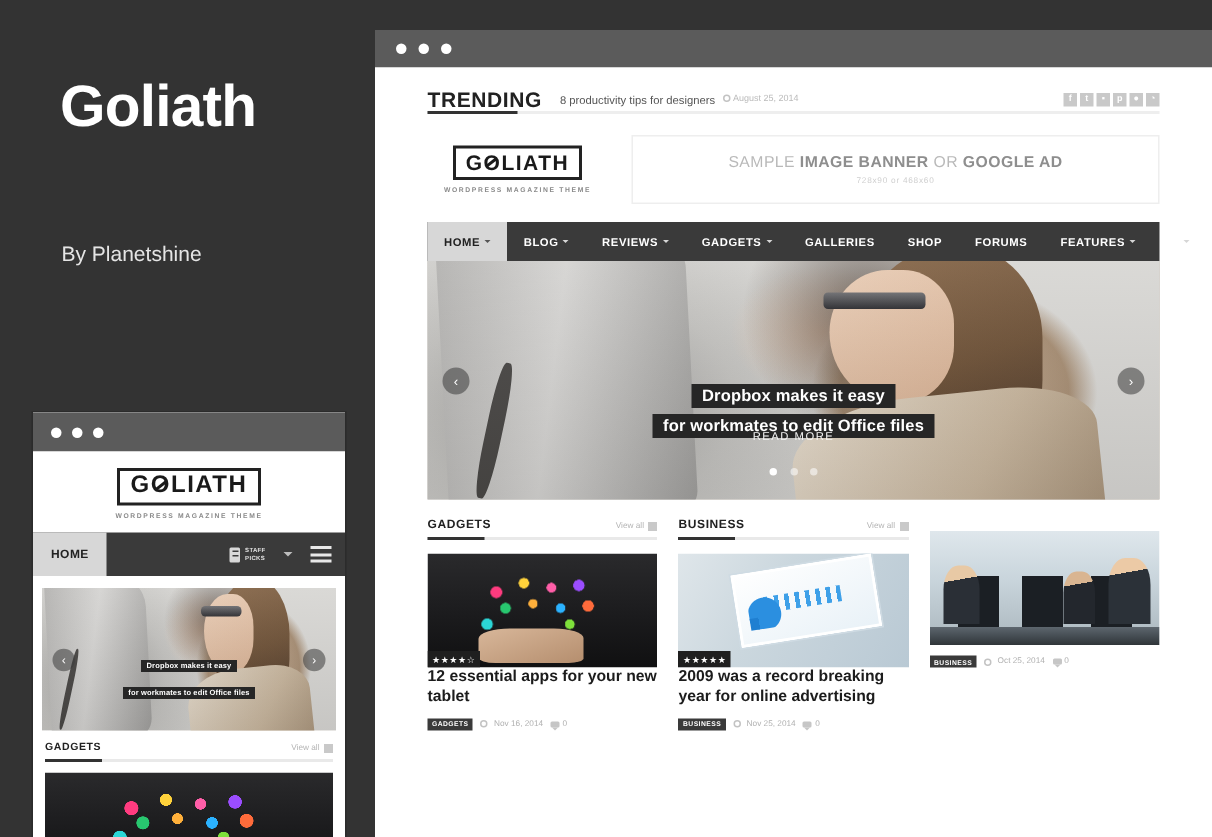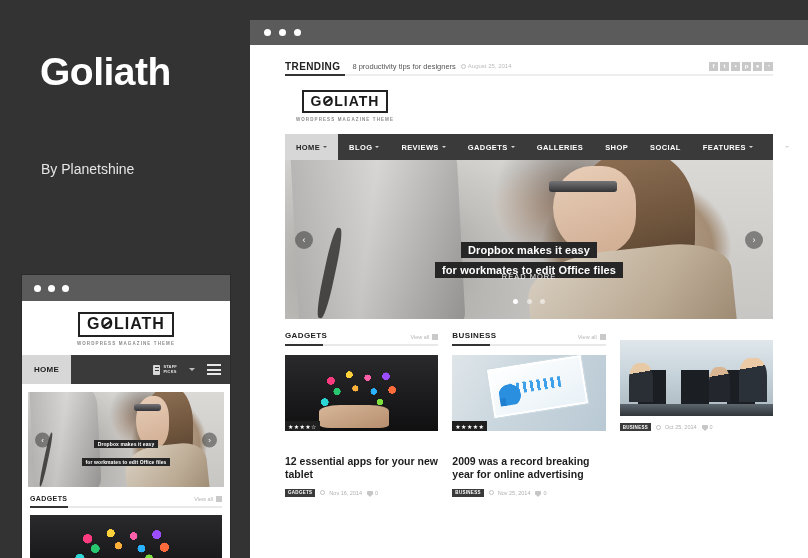--- a/index.html
+++ b/index.html
@@ -110,21 +110,21 @@
   
   #trending-bar {
     display: flex; align-items: center; padding-top: 13px;
     border-bottom: 2px solid #eeeeee; position: relative; height: 31px;
   }
   #trending-bar::after {
     content:""; position:absolute; left:0; bottom:-2px; width:60px; height:2px;
     background:#333;
   }
   #trending-label {
-    font-size: 10px; font-weight: bold; color: #222; letter-spacing: .4px;
+    font-size: 14px; font-weight: bold; color: #222; letter-spacing: .4px;
     margin-right: 12px;
   }
   #trending-text { font-size: 7.5px; color: #555; }
   #trending-meta { font-size: 6px; color: #bbb; margin-left: 5px; }
   .clock-ico {
     display:inline-block; width:5px; height:5px; border:1px solid #c3c3c3;
     border-radius:50%; margin-right:2px; vertical-align: middle;
   }
   #social-icons { margin-left: auto; display: flex; gap: 2px; }
   .soc {
@@ -265,21 +265,21 @@
   .grid-ico { width: 6px; height: 6px; background: #c9c9c9; }
 
   .card { margin-top: 9px; }
   .card-img { position: relative; height: 76px; overflow: hidden; }
   .stars {
     position: absolute; left: 0; bottom: 0; background: #1f1f1f;
     padding: 1.5px 3px; font-size: 6px; color: #fff; letter-spacing: .4px;
   }
   .card-title {
     font-size: 10.5px; font-weight: bold; color: #1c1c1c; line-height: 1.28;
-    margin-top: 24px;
+    margin-top: 0;
   }
   .card-meta {
     display: flex; align-items: center; gap: 5px; margin-top: 7px;
   }
   .cat-badge {
     background: #3a3a3a; color: #fff; font-size: 4.5px; font-weight: bold;
     padding: 1.5px 3px; letter-spacing: .3px;
   }
   .meta-txt { font-size: 5.5px; color: #b0b0b0; display: flex; align-items: center; gap: 2px; }
   .cmt-ico {
@@ -452,20 +452,24 @@
       </span>
     </div>
 
     <div id="logo-row">
       <div id="desk-logo-wrap">
         <div class="logo-box" id="desk-logo-box">
           <span>G</span><span class="logo-o">O</span><span>LIATH</span>
         </div>
         <div class="logo-tag">WORDPRESS MAGAZINE THEME</div>
       </div>
+      <div id="banner">
+        <div id="banner-line1"><span>SAMPLE </span><b>IMAGE BANNER</b><span> OR </span><b>GOOGLE AD</b></div>
+        <div id="banner-line2">728x90 or 468x60</div>
+      </div>
     </div>
 
     <div id="desk-nav">
       <div class="nav-item active">
         <span>HOME</span>
           <span class="mini-caret"></span>
       </div>
       <div class="nav-item">
         <span>BLOG</span>
           <span class="mini-caret"></span>
@@ -478,21 +482,21 @@
         <span>GADGETS</span>
           <span class="mini-caret"></span>
       </div>
       <div class="nav-item">
         <span>GALLERIES</span>
       </div>
       <div class="nav-item">
         <span>SHOP</span>
       </div>
       <div class="nav-item">
-        <span>SOCIAL</span>
+        <span>FORUMS</span>
       </div>
       <div class="nav-item">
         <span>FEATURES</span>
           <span class="mini-caret"></span>
       </div>
       <div id="nav-spacer"></div>
       <div class="nav-item">
         <span class="search-ico"></span>
         <span class="mini-caret"></span>
       </div>

